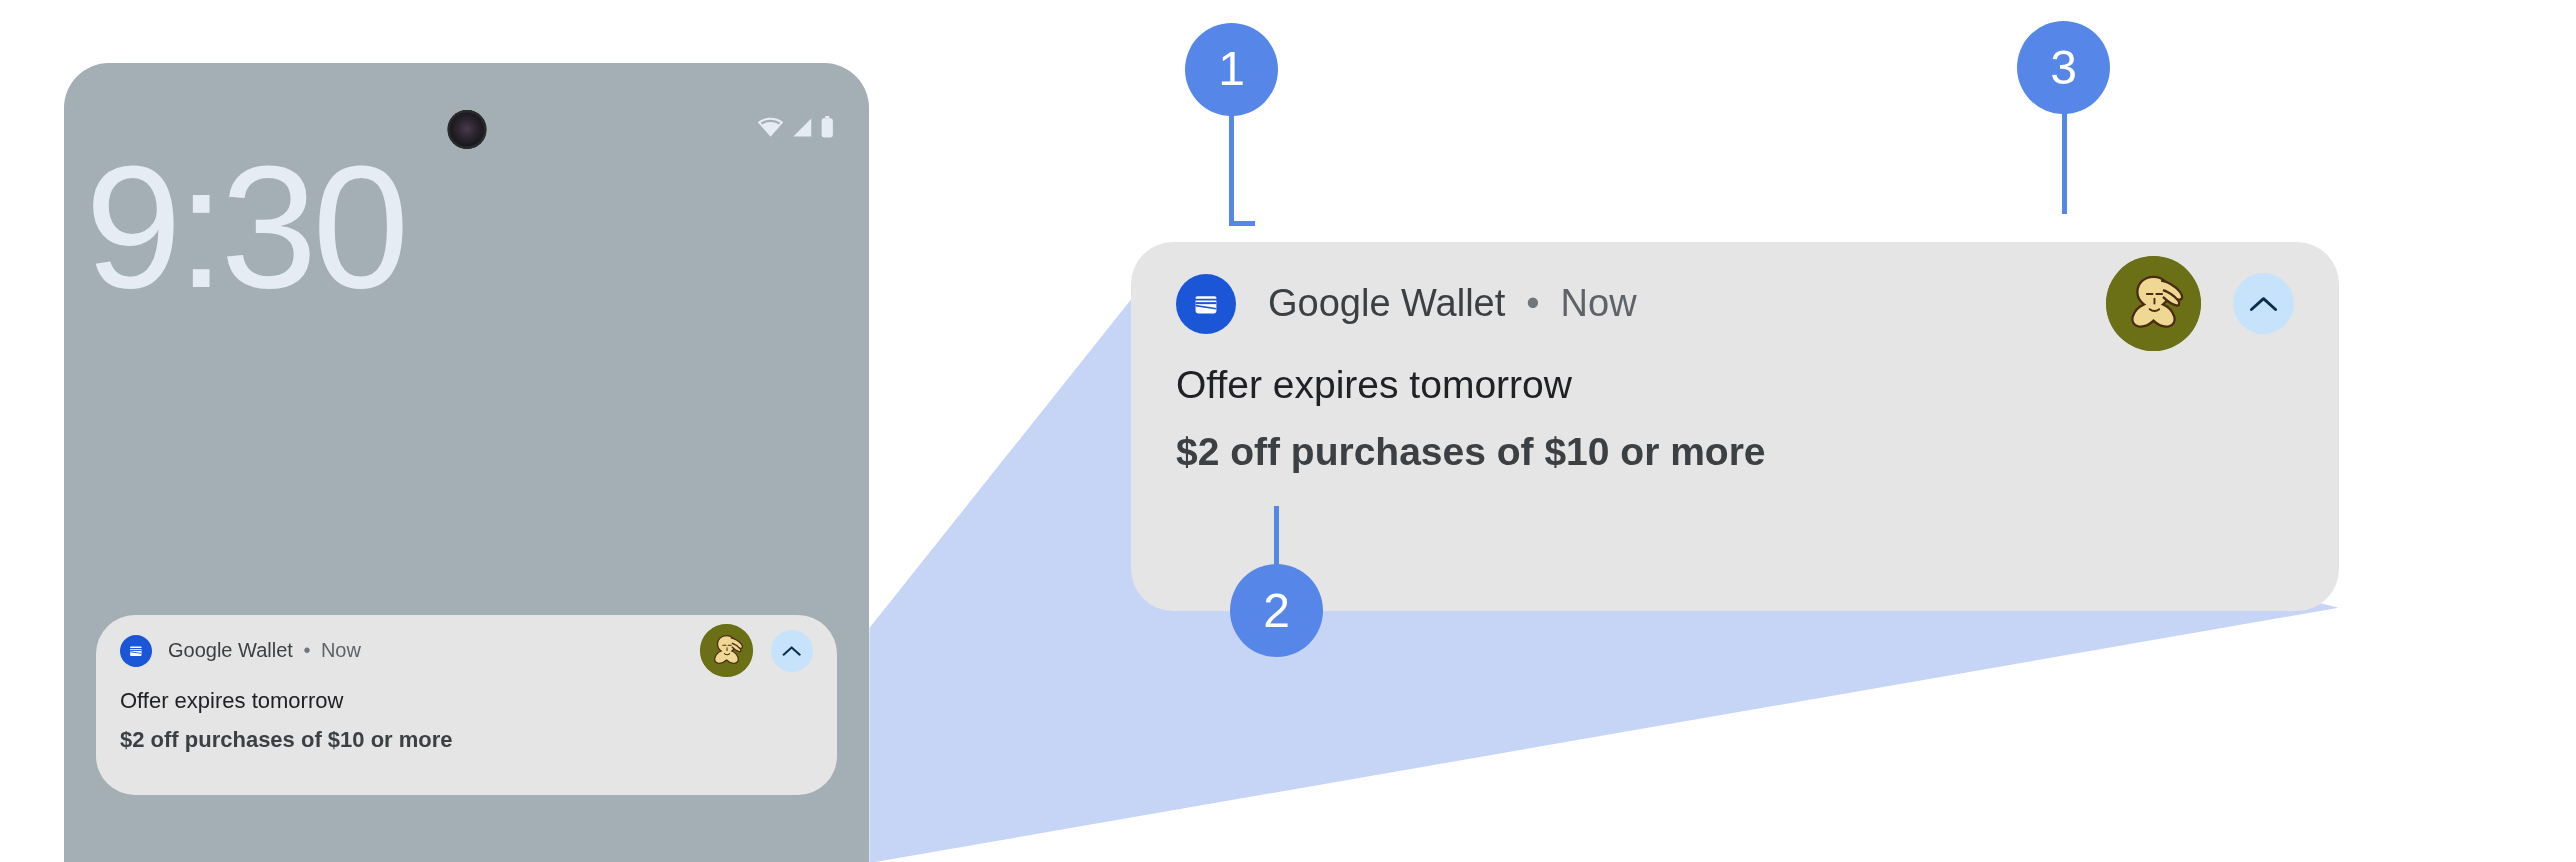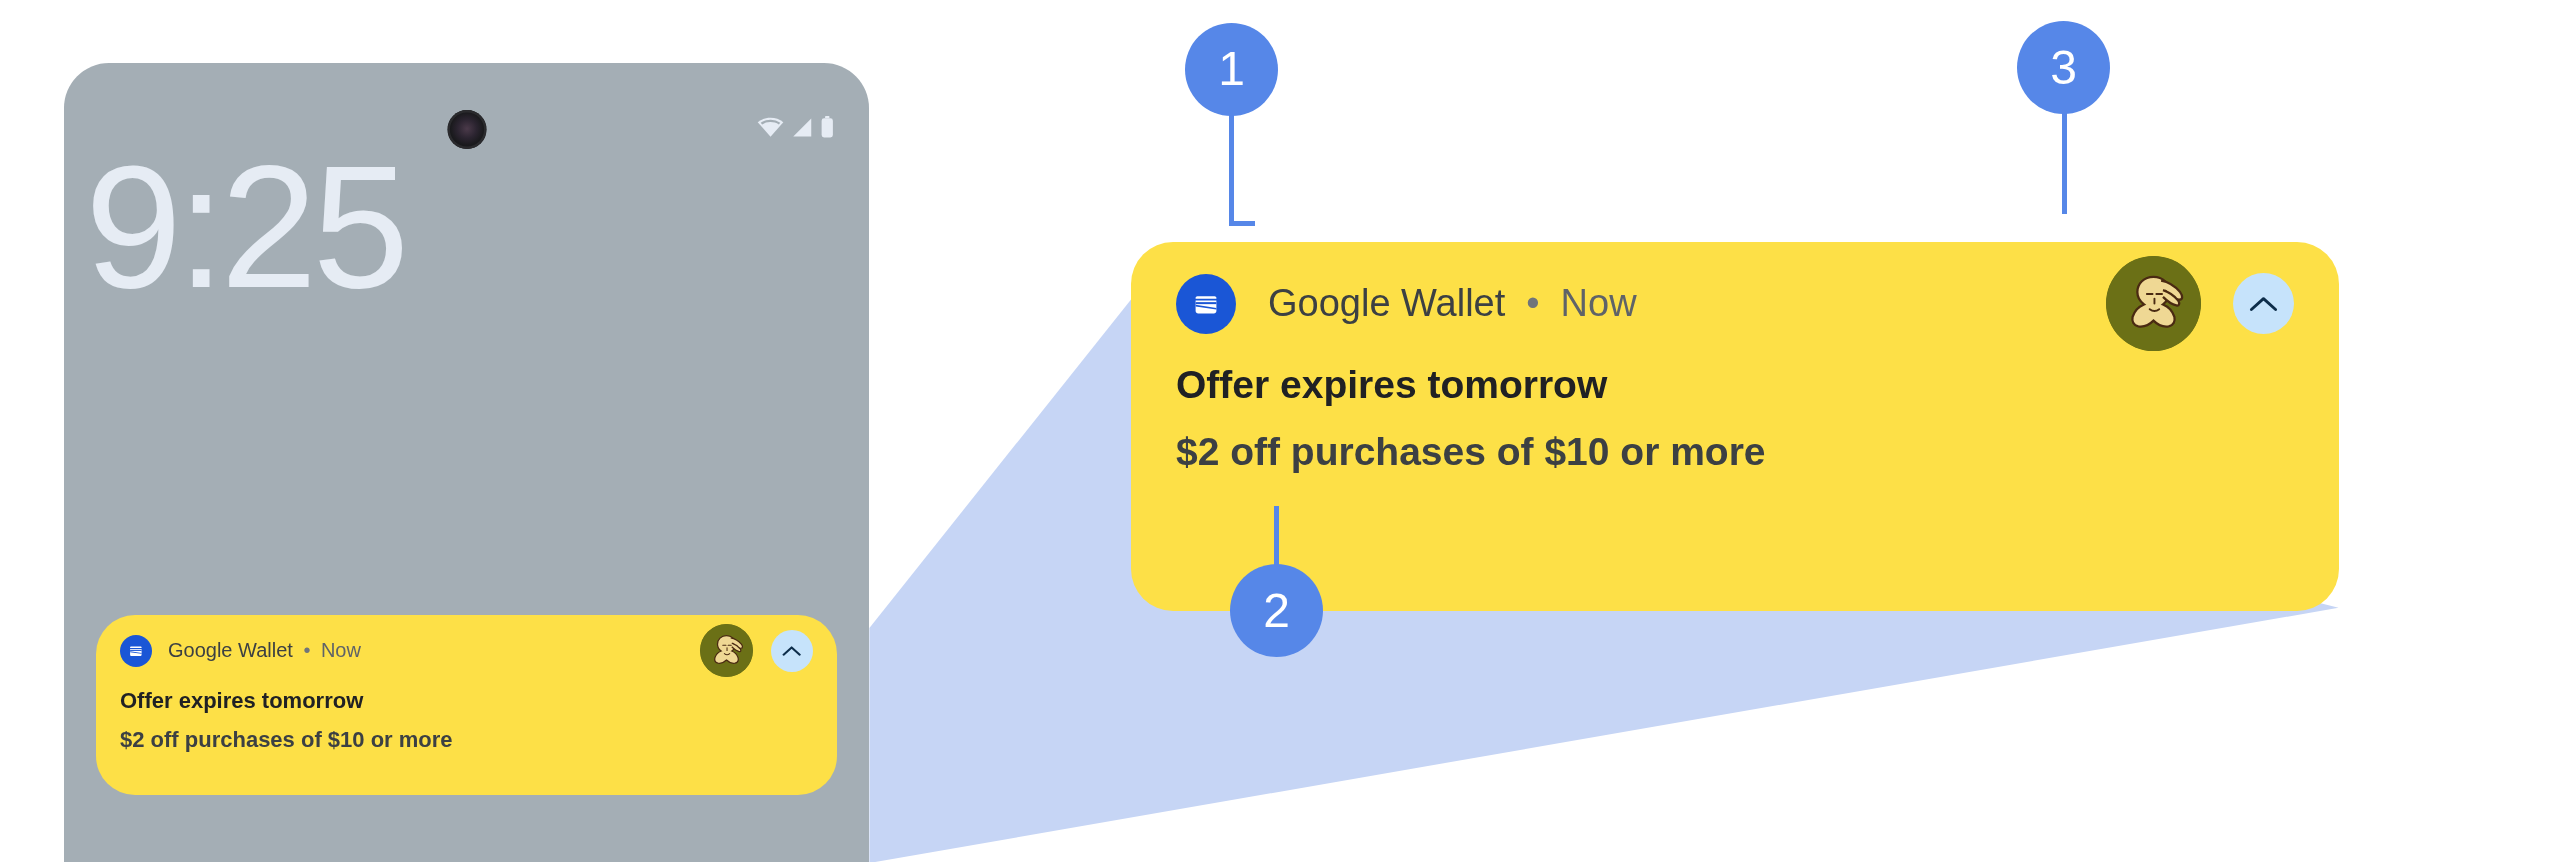--- a/index.html
+++ b/index.html
@@ -36,33 +36,33 @@
   #clock {
     position: absolute; left: 21px; top: 77px;
     font-size: 174px; line-height: 1.0;
     font-weight: 300; letter-spacing: -4.8px;
     color: #e6ecf4;
     font-family: "Liberation Sans", sans-serif;
   }
 
   
   .notif {
-    background: #fde047;
+    background: #e5e5e5;
     position: absolute;
   }
   .notif-head { display: flex; align-items: center; }
   .wallet-badge {
     border-radius: 50%; background: #1a56d6;
     display: flex; align-items: center; justify-content: center;
     flex: none;
   }
   .app-name { color: #3c4043; font-weight: 500; }
   .dot-sep { color: #70757a; }
   .when { color: #5f6368; }
-  .notif-title { color: #202124; font-weight: 700; }
+  .notif-title { color: #202124; font-weight: 400; }
   .notif-body { color: #3c4043; font-weight: 700; }
   .avatar { border-radius: 50%; background: #6b7016; flex: none; overflow: hidden; }
   .avatar svg { display: block; }
   .chev {
     border-radius: 50%; background: #c6e3fb; flex: none;
     display: flex; align-items: center; justify-content: center;
   }
 
   
   #notif-small {
@@ -147,21 +147,21 @@
         </svg>
       </span>
       <span>
         <svg width="14.5" height="22.5" viewBox="0 0 12 20">
           <rect x="4" y="0" width="4" height="2" rx="0.8" fill="#e6ecf4"></rect>
           <rect x="1" y="2" width="10" height="17" rx="2.2" fill="#e6ecf4"></rect>
         </svg>
       </span>
     </div>
 
-    <div id="clock">9:25</div>
+    <div id="clock">9:30</div>
 
     <div id="notif-small" class="notif">
       <div class="notif-head">
         <span class="wallet-badge">
           <svg viewBox="0 0 24 24" aria-hidden="true">
             <path d="M4.2 9.4h15.6v7.9c0 1-.9 1.8-1.9 1.8H6.1c-1 0-1.9-.8-1.9-1.8V9.4z" fill="#ffffff"></path>
             <path d="M5.6 6.1h12.8c.8 0 1.4.6 1.4 1.3v.7H4.2V7.4c0-.7.6-1.3 1.4-1.3z" fill="#ffffff"></path>
             <path d="M4.2 10.6h15.6v1.5H4.2z" fill="#1a56d6"></path>
             <path d="M4.2 12.6l15.6 2.4v1.1L4.2 13.9z" fill="#1a56d6"></path>
           </svg>

